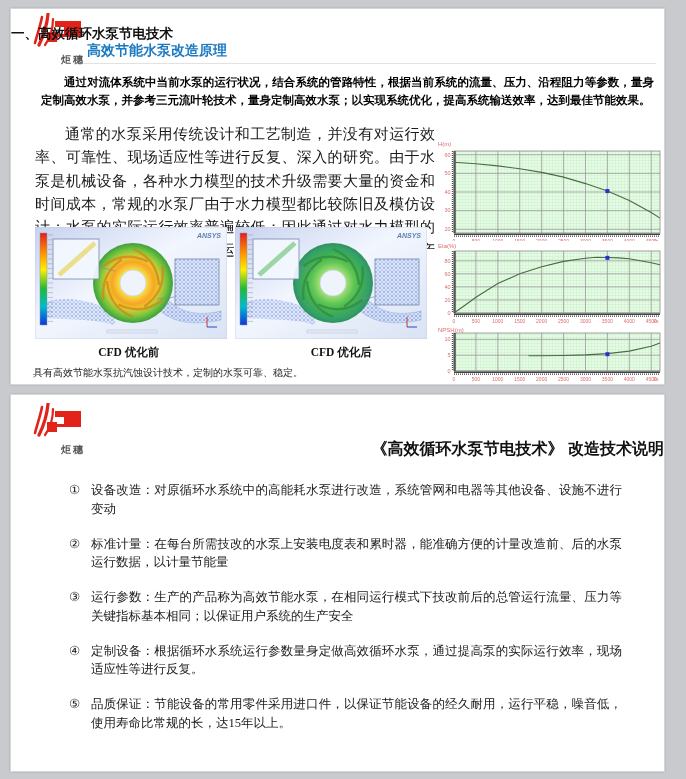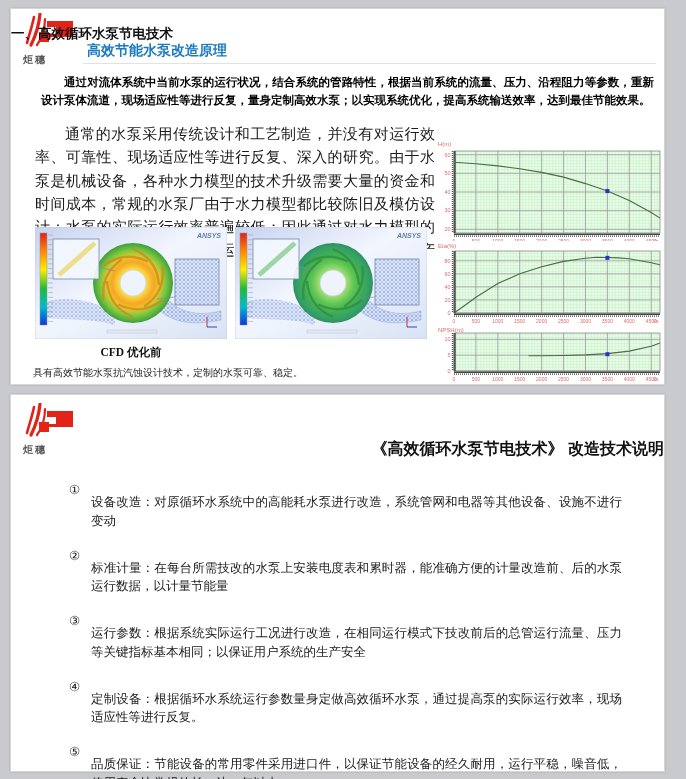--- a/index.html
+++ b/index.html
@@ -9,21 +9,21 @@
     font-family:"Liberation Sans","DejaVu Sans",sans-serif;
     overflow:hidden;
   }
   .page{
     position:absolute;left:10px;width:655px;background:#ffffff;
     border:1px solid #d6d6d8;box-shadow:0 0 2px rgba(0,0,0,.15);
     box-sizing:border-box;
   }
   #page1{top:8px;height:377px;}
   #page2{top:394px;height:378px;}
-  .logo{position:absolute;left:12px;top:4px;width:62px;text-align:left;}
+  .logo{position:absolute;left:12px;top:4px;width:62px;text-align:right;}
   #page2 .logo{top:8px;}
   .logo-text{font-size:10px;color:#555;letter-spacing:2px;margin-top:-2px;font-weight:bold;}
   .p1-title{position:absolute;left:0;right:0;top:16px;text-align:left;
     font-size:13.5px;font-weight:bold;color:#111;}
   .p1-subtitle{position:absolute;left:76px;top:33px;font-size:14px;font-weight:bold;color:#1b7ac2;}
   .p1-subline{position:absolute;left:72px;right:8px;top:54px;height:1px;background:#e2e2e2;}
   .p1-para1{position:absolute;left:30px;right:10px;top:64px;
     font-size:11.5px;font-weight:bold;line-height:1.6;color:#000;
     text-align:justify;text-indent:2em;}
   .p1-para2{position:absolute;left:24px;top:114px;width:400px;
@@ -37,21 +37,21 @@
   .p1-footer{position:absolute;left:22px;top:357px;
     font-family:"Liberation Serif","DejaVu Serif",serif;font-size:10px;color:#222;}
   .charts-col{position:absolute;left:427px;top:130px;width:228px;}
   .chart-block{margin:0;padding:0;line-height:0;}
   .p2-title{position:absolute;left:0;right:0;top:44px;text-align:right;
     font-size:16px;font-weight:bold;color:#111;}
   .p2-list{position:absolute;left:58px;right:42px;top:86px;
     font-family:"Liberation Serif","DejaVu Serif",serif;font-size:12.5px;color:#1a1a1a;}
   .p2-item{display:flex;margin-bottom:16px;line-height:1.5;}
   .p2-num{flex:0 0 22px;}
-  .p2-text{flex:1;text-align:justify;margin-top:12px;}
+  .p2-text{flex:1;text-align:justify;}
 </style>
 </head>
 <body>
 
 <div class="page" id="page1">
 
   <div class="logo">
     <svg width="54" height="38" viewBox="0 0 54 38">
       <g stroke="#E2231A" fill="none" stroke-linecap="round">
         <path d="M11 4 C9 14 6 22 4 30" stroke-width="2.6"></path>
@@ -62,21 +62,21 @@
       <rect x="24" y="14" width="9" height="7" fill="#ffffff"></rect>
       <rect x="16" y="19" width="10" height="10" fill="#E2231A"></rect>
     </svg>
     <div class="logo-text">炬穗</div>
   </div>
 
   <div class="p1-title">一、高效循环水泵节电技术</div>
   <div class="p1-subtitle">高效节能水泵改造原理</div>
   <div class="p1-subline"></div>
 
-  <div class="p1-para1">通过对流体系统中当前水泵的运行状况，结合系统的管路特性，根据当前系统的流量、压力、沿程阻力等参数，重新设计泵体流道，现场适应性等进行反复，量身定制高效水泵；以实现系统优化，提高系统输送效率，达到最佳节能效果。</div>
+  <div class="p1-para1">通过对流体系统中当前水泵的运行状况，结合系统的管路特性，根据当前系统的流量、压力、沿程阻力等参数，量身定制高效水泵，并参考三元流叶轮技术，量身定制高效水泵；以实现系统优化，提高系统输送效率，达到最佳节能效果。</div>
   <div class="p1-para2">通常的水泵采用传统设计和工艺制造，并没有对运行效率、可靠性、现场适应性等进行反复、深入的研究。由于水泵是机械设备，各种水力模型的技术升级需要大量的资金和时间成本，常规的水泵厂由于水力模型都比较陈旧及模仿设计；水泵的实际运行效率普遍较低；因此通过对水力模型的设计与计算机的模拟计算与运行，用高科技手段研制、生产的产品称为高效节能水泵。</div>
 
   <div class="cfd-row">
     <div class="cfd-box"><svg width="192" height="112" viewBox="0 0 192 112">
           <defs>
             <linearGradient id="bg0" x1="0" y1="0" x2="1" y2="1">
               <stop offset="0" stop-color="#c7d2ee"></stop>
               <stop offset="0.45" stop-color="#f2f6fe"></stop>
               <stop offset="1" stop-color="#d9e3f4"></stop>
             </linearGradient>
@@ -207,20 +207,21 @@
           <line x1="13" y1="89.6" x2="18" y2="89.6" stroke="#98a4b8" stroke-width="0.6"></line>
           <line x1="13" y1="94.39999999999999" x2="18" y2="94.39999999999999" stroke="#98a4b8" stroke-width="0.6"></line>
           <text x="186" y="11" text-anchor="end" font-size="7" font-style="italic" font-weight="bold" fill="#6080b0" font-family="Liberation Sans, sans-serif">ANSYS</text>
           <rect x="72" y="103" width="50" height="3" fill="#e2e8f4" stroke="#b8c2d8" stroke-width="0.5"></rect>
           <line x1="172" y1="100" x2="172" y2="90" stroke="#cc3333" stroke-width="1"></line>
           <line x1="172" y1="100" x2="182" y2="100" stroke="#3344cc" stroke-width="1"></line>
         </svg></div>
   </div>
   <div class="cfd-captions">
     <div class="cfd-cap">CFD 优化前</div>
+    <div class="cfd-cap">CFD 优化后</div>
   </div>
 
   <div class="p1-footer">具有高效节能水泵抗汽蚀设计技术，定制的水泵可靠、稳定。</div>
 
   <div class="charts-col">
     <div class="chart-block"><svg width="228" height="102" viewBox="0 0 228 102">
           <defs>
             <pattern id="fg0" width="3" height="3" patternUnits="userSpaceOnUse">
               <rect width="3" height="3" fill="#e6fbe6"></rect>
               <path d="M0 0H3M0 0V3" stroke="#b2e6b2" stroke-width="0.5" fill="none"></path>
@@ -384,21 +385,21 @@
     <div class="p2-item">
       <span class="p2-num">①</span>
       <span class="p2-text">设备改造：对原循环水系统中的高能耗水泵进行改造，系统管网和电器等其他设备、设施不进行变动</span>
     </div>
     <div class="p2-item">
       <span class="p2-num">②</span>
       <span class="p2-text">标准计量：在每台所需技改的水泵上安装电度表和累时器，能准确方便的计量改造前、后的水泵运行数据，以计量节能量</span>
     </div>
     <div class="p2-item">
       <span class="p2-num">③</span>
-      <span class="p2-text">运行参数：根据系统实际运行工况进行改造，在相同运行模式下技改前后的总管运行流量、压力等关键指标基本相同；以保证用户系统的生产安全</span>
+      <span class="p2-text">运行参数：生产的产品称为高效节能水泵，在相同运行模式下技改前后的总管运行流量、压力等关键指标基本相同；以保证用户系统的生产安全</span>
     </div>
     <div class="p2-item">
       <span class="p2-num">④</span>
       <span class="p2-text">定制设备：根据循环水系统运行参数量身定做高效循环水泵，通过提高泵的实际运行效率，现场适应性等进行反复。</span>
     </div>
     <div class="p2-item">
       <span class="p2-num">⑤</span>
       <span class="p2-text">品质保证：节能设备的常用零件采用进口件，以保证节能设备的经久耐用，运行平稳，噪音低，使用寿命比常规的长，达15年以上。</span>
     </div>
   </div>

